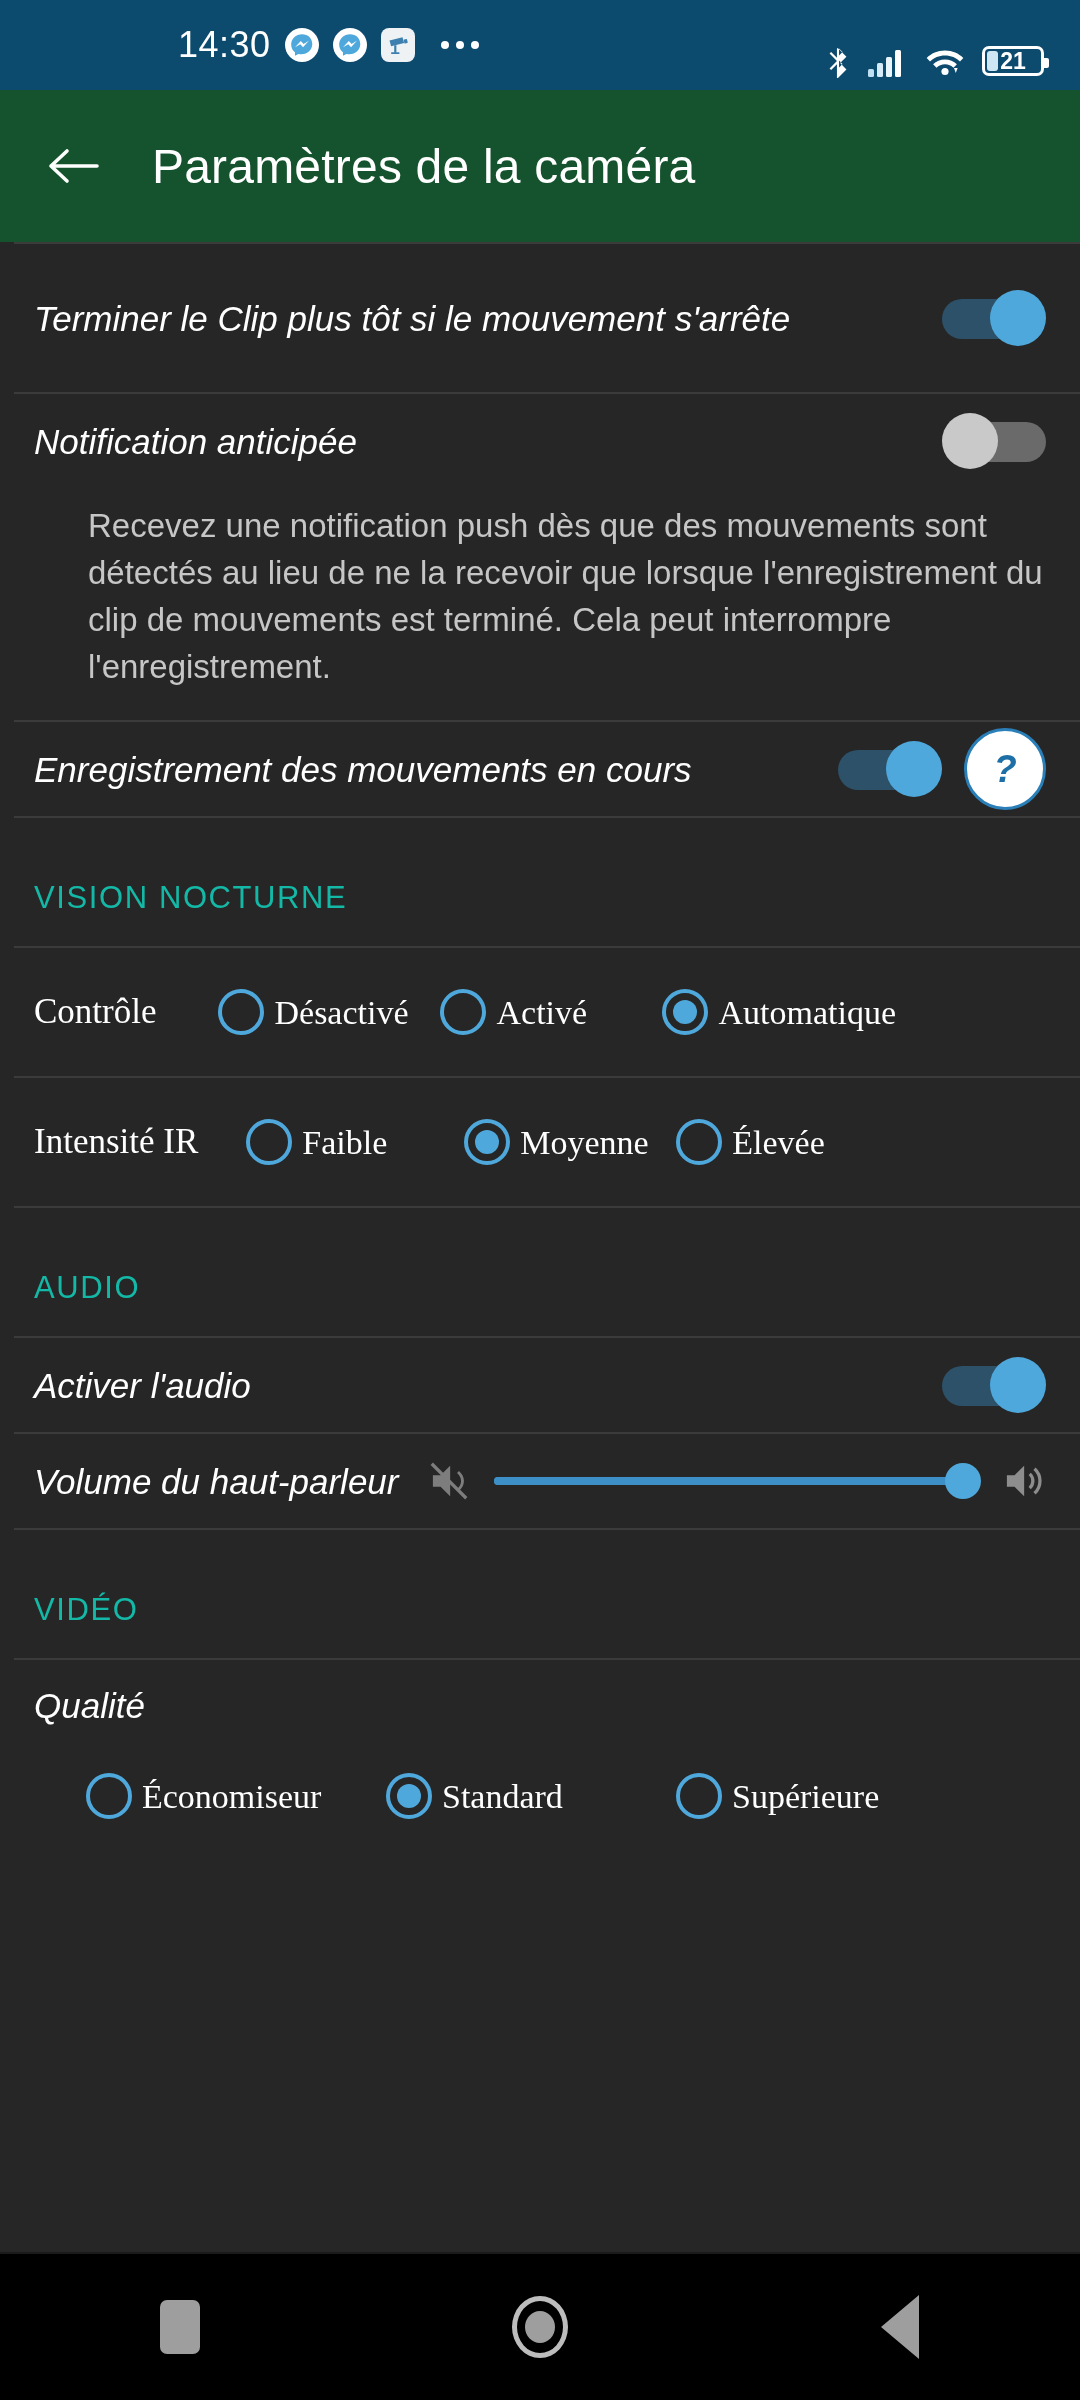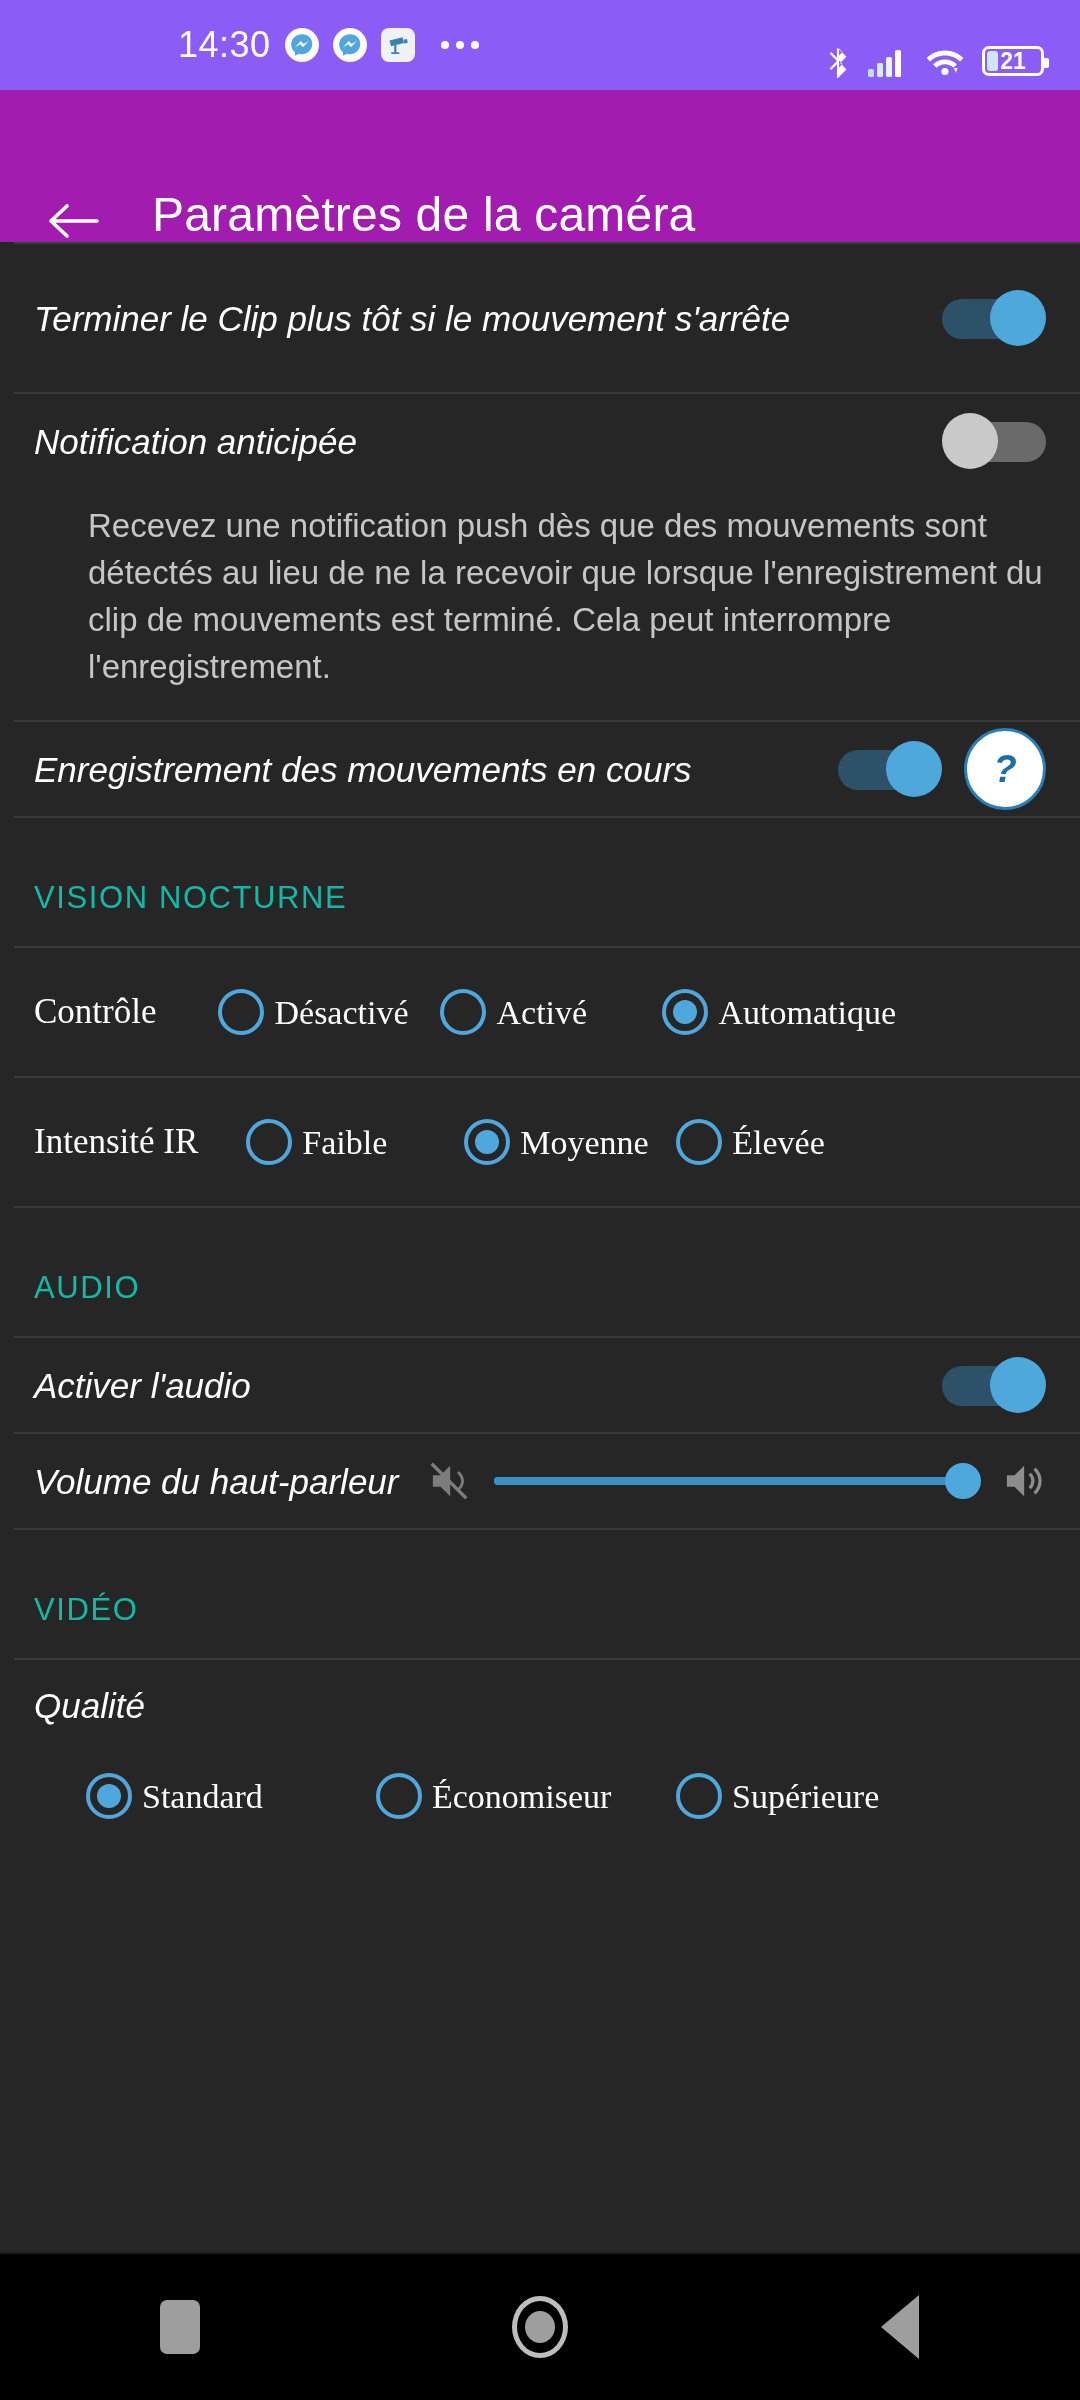--- a/index.html
+++ b/index.html
@@ -6,21 +6,21 @@
   html, body {
     width:1080px; height:2400px;
     background:#000;
     font-family:"Liberation Sans", sans-serif;
     overflow:hidden;
   }
   .screen { width:1080px; height:2400px; position:relative; display:flex; flex-direction:column; }
 
   
   .statusbar {
-    height:90px; background:#8b5cf6; flex:0 0 90px;
+    height:90px; background:#0c4a6e; flex:0 0 90px;
     display:flex; align-items:center; position:relative;
   }
   .sb-left { display:flex; align-items:center; gap:14px; margin-left:178px; }
   .sb-clock { color:#fff; font-size:36px; font-weight:400; letter-spacing:0.5px; }
   .msg-badge {
     width:34px; height:34px; border-radius:50%; background:#fff;
     display:flex; align-items:center; justify-content:center;
   }
   .msg-badge svg { display:block; }
   .cam-badge {
@@ -42,22 +42,22 @@
     width:5px; height:10px; background:#fff; border-radius:0 2px 2px 0;
   }
   .batt-fill { width:22%; height:100%; background:#cfe6f5; border-radius:3px; }
   .batt-num {
     position:absolute; left:0; right:0; text-align:center;
     font-size:23px; color:#fff; font-weight:600; line-height:24px;
   }
 
   
   .appbar {
-    height:152px; background:#a21caf; flex:0 0 152px;
-    display:flex; align-items:flex-end;
+    height:152px; background:#14532d; flex:0 0 152px;
+    display:flex; align-items:center;
   }
   .back-btn {
     width:100px; margin-left:24px; display:flex; align-items:center; justify-content:center;
     cursor:pointer;
   }
   .appbar-title {
     color:#fff; font-size:48px; font-weight:400; margin-left:28px; letter-spacing:0.2px;
   }
 
   
@@ -341,27 +341,27 @@
 
     <div class="section-header">VIDÉO</div>
     <div class="divider"></div>
 
     <div class="row" style="min-height:86px;padding-top:5px">
       <div class="row-label">Qualité</div>
     </div>
 
     <div class="radio-row" style="min-height:100px;padding-left:86px">
       <div class="radio-group">
+        <div class="radio-opt" style="width:300px">
+          <span class="radio"></span>
+          <span class="radio-text">Économiseur</span>
+        </div>
         <div class="radio-opt" style="width:290px">
           <span class="radio sel"></span>
           <span class="radio-text">Standard</span>
-        </div>
-        <div class="radio-opt" style="width:300px">
-          <span class="radio"></span>
-          <span class="radio-text">Économiseur</span>
         </div>
         <div class="radio-opt">
           <span class="radio"></span>
           <span class="radio-text">Supérieure</span>
         </div>
       </div>
     </div>
 
   </div>
 

